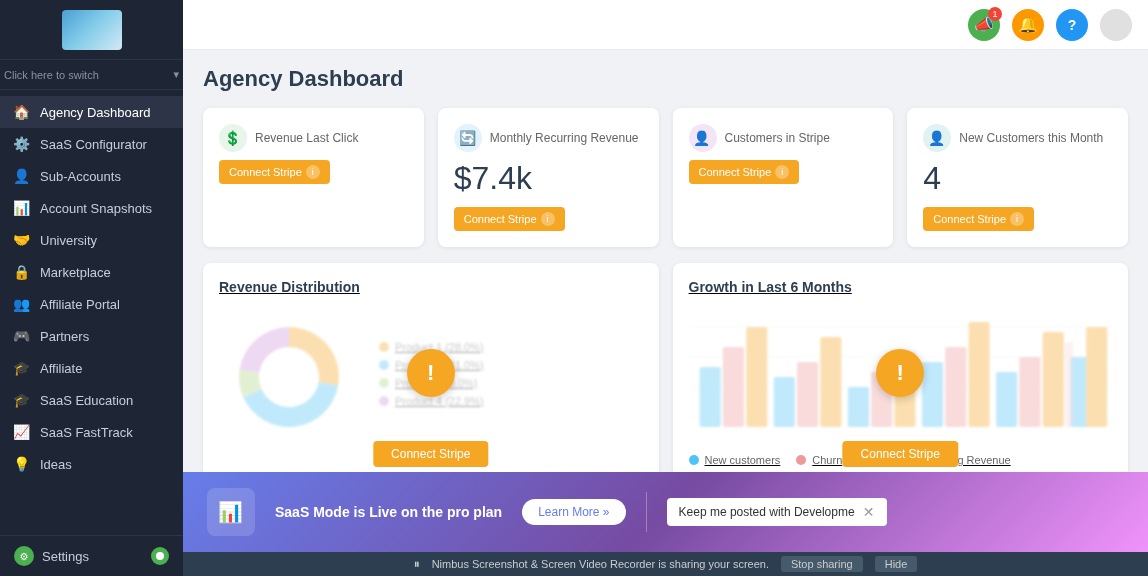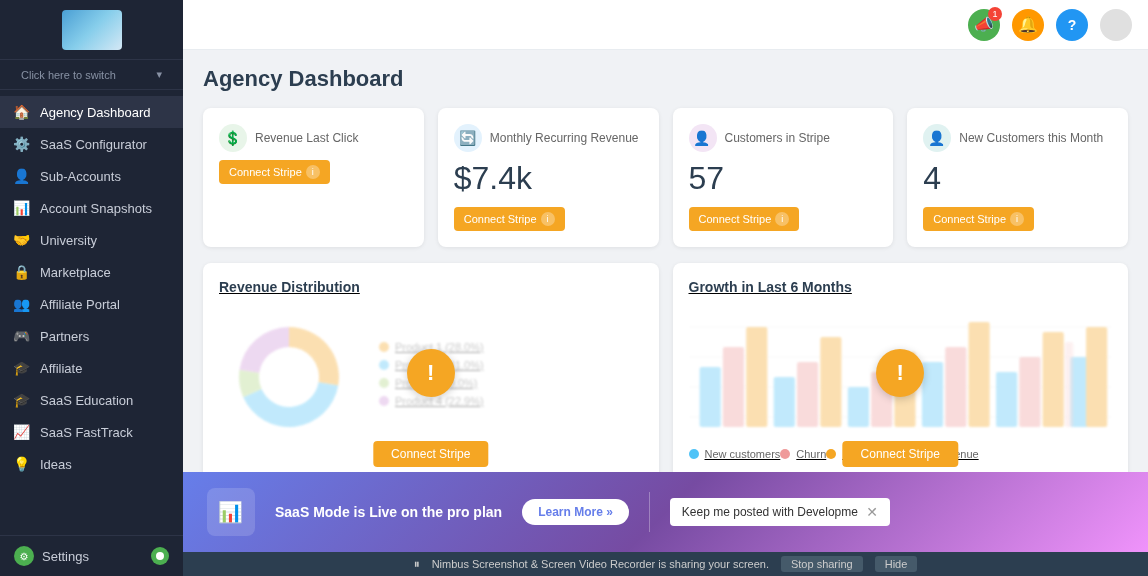--- a/index.html
+++ b/index.html
@@ -26,21 +26,21 @@
     .sidebar-logo-img {
       width: 60px;
       height: 40px;
       background: linear-gradient(135deg, #4a9fd4, #87ceeb, #d4e8f5);
       border-radius: 4px;
     }
     .sidebar-switch {
       display: flex;
       align-items: center;
       justify-content: space-between;
-      padding: 8px 21px;
+      padding: 8px 4px;
       font-size: 11px;
       color: #8892a4;
       cursor: pointer;
       border-bottom: 1px solid #2d3447;
     }
     .sidebar-nav { flex: 1; overflow-y: auto; padding: 6px 0; }
     .sidebar-item {
       display: flex;
       align-items: center;
       padding: 8px 14px;
@@ -234,22 +234,22 @@
       cursor: pointer;
     }
 
     
     .bar-chart-area { position: relative; height: 140px; }
     .bar-chart-svg { width: 100%; height: 100%; }
 
     
     .chart-legend-bottom {
       display: flex;
-      gap: 0;
-      margin-top: 1px;
+      gap: 16px;
+      margin-top: 7px;
       font-size: 10px;
       color: #888;
     }
     .chart-legend-bottom .legend-item { margin-bottom: 0; }
 
     
     .bottom-banner {
       background: linear-gradient(135deg, #667eea 0%, #764ba2 50%, #f093fb 100%);
       padding: 16px 24px;
       display: flex;
@@ -269,21 +269,21 @@
     .banner-text { color: white; }
     .banner-title { font-size: 14px; font-weight: 600; }
     .learn-more-btn {
       background: white;
       color: #667eea;
       border: none;
       border-radius: 20px;
       padding: 6px 16px;
       font-size: 12px;
       cursor: pointer;
-      display: flex; align-items: center; gap: 4px; font-weight: bold;
+      display: flex; align-items: center; gap: 4px;
     }
     .divider-v { width: 1px; background: rgba(255,255,255,0.3); height: 40px; }
     .newsletter-input-wrap {
       display: flex;
       align-items: center;
       background: white;
       border-radius: 4px;
       padding: 6px 12px;
       gap: 8px;
       min-width: 220px;
@@ -433,21 +433,20 @@
     <button class="connect-stripe-btn">
       Connect Stripe
       <span class="info-icon">i</span>
     </button>
   </div>
         <div class="stat-card">
     <div class="stat-card-header">
       <div class="stat-card-icon purple">👤</div>
       <span class="stat-card-title">Customers in Stripe</span>
     </div>
-    <div class="stat-card-value">57</div>
     <button class="connect-stripe-btn">
       Connect Stripe
       <span class="info-icon">i</span>
     </button>
   </div>
         <div class="stat-card">
     <div class="stat-card-header">
       <div class="stat-card-icon teal">👤</div>
       <span class="stat-card-title">New Customers this Month</span>
     </div>

